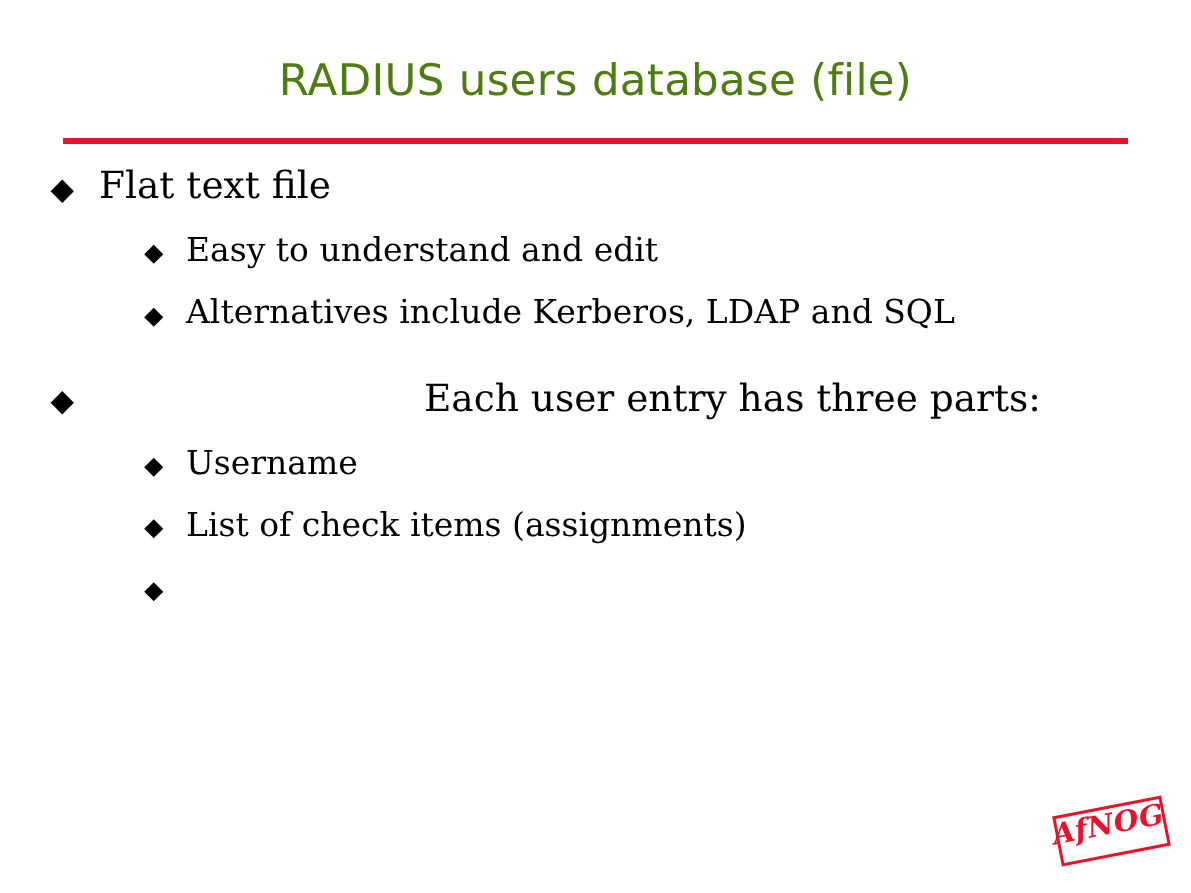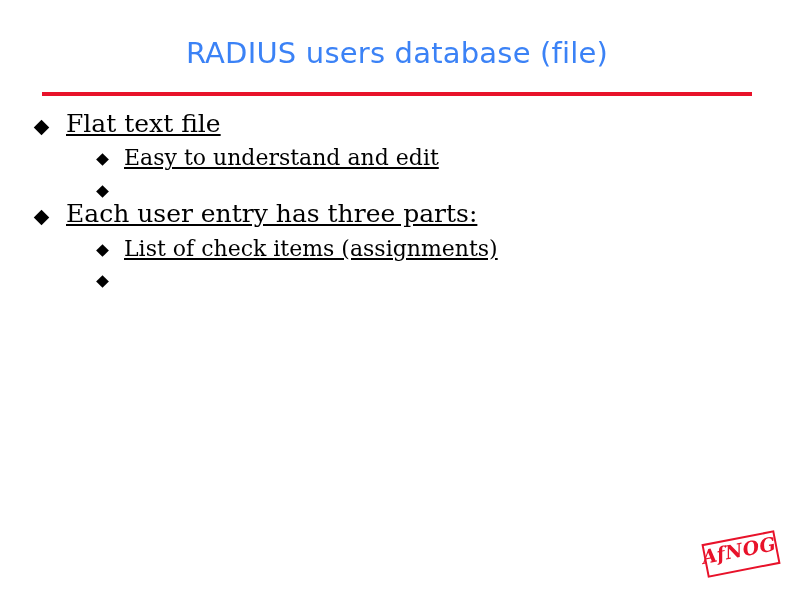--- a/index.html
+++ b/index.html
@@ -21,60 +21,61 @@
   }
   .slide-title {
     position: absolute;
     left: 0;
     top: 36px;
     width: 794px;
     text-align: center;
     font-family: "DejaVu Sans", sans-serif;
     font-size: 29px;
     font-weight: normal;
-    color: #3b82f6;
+    color: #4d7c0f;
     letter-spacing: 0.2px;
   }
   .title-rule {
     position: absolute;
     left: 42px;
     top: 92px;
     width: 710px;
     height: 4px;
     background: #e8122a;
   }
   .body-area {
     position: absolute;
     left: 0;
     top: 106px;
     width: 694px;
-    text-decoration: underline;
   }
   .lvl1 {
     position: relative;
     margin: 0 0 0 36px;
     padding: 0 0 0 30px;
     font-family: "DejaVu Serif", serif;
     font-size: 25px;
     color: #000000;
     line-height: 1.45;
   }
   .lvl1-row {
     margin-top: 9px;
+    text-align: right;
   }
   .lvl2 {
     position: relative;
     margin: 0 0 0 96px;
     padding: 0 0 0 28px;
     font-family: "DejaVu Serif", serif;
     font-size: 22px;
     color: #000000;
     line-height: 1.42;
   }
   .lvl2-row {
+    margin-top: 10px;
   }
   .bullet1 {
     position: absolute;
     left: 0;
     top: 0.62em;
     width: 11px;
     height: 11px;
     background: #000000;
     transform: rotate(45deg);
   }
@@ -136,29 +137,34 @@
       <span>Flat text file</span>
     </div>
 
     <div class="lvl2 lvl2-row">
       <span class="bullet2"></span>
       <span>Easy to understand and edit</span>
     </div>
 
     <div class="lvl2 lvl2-row">
       <span class="bullet2"></span>
+      <span>Alternatives include Kerberos, LDAP and SQL</span>
     </div>
 
     <div class="group-gap"></div>
 
     <div class="lvl1 lvl1-row">
       <span class="bullet1"></span>
       <span>Each user entry has three parts:</span>
     </div>
 
+    <div class="lvl2 lvl2-row">
+      <span class="bullet2"></span>
+      <span>Username</span>
+    </div>
 
     <div class="lvl2 lvl2-row">
       <span class="bullet2"></span>
       <span>List of check items (assignments)</span>
     </div>
 
     <div class="lvl2 lvl2-row">
       <span class="bullet2"></span>
     </div>
 

